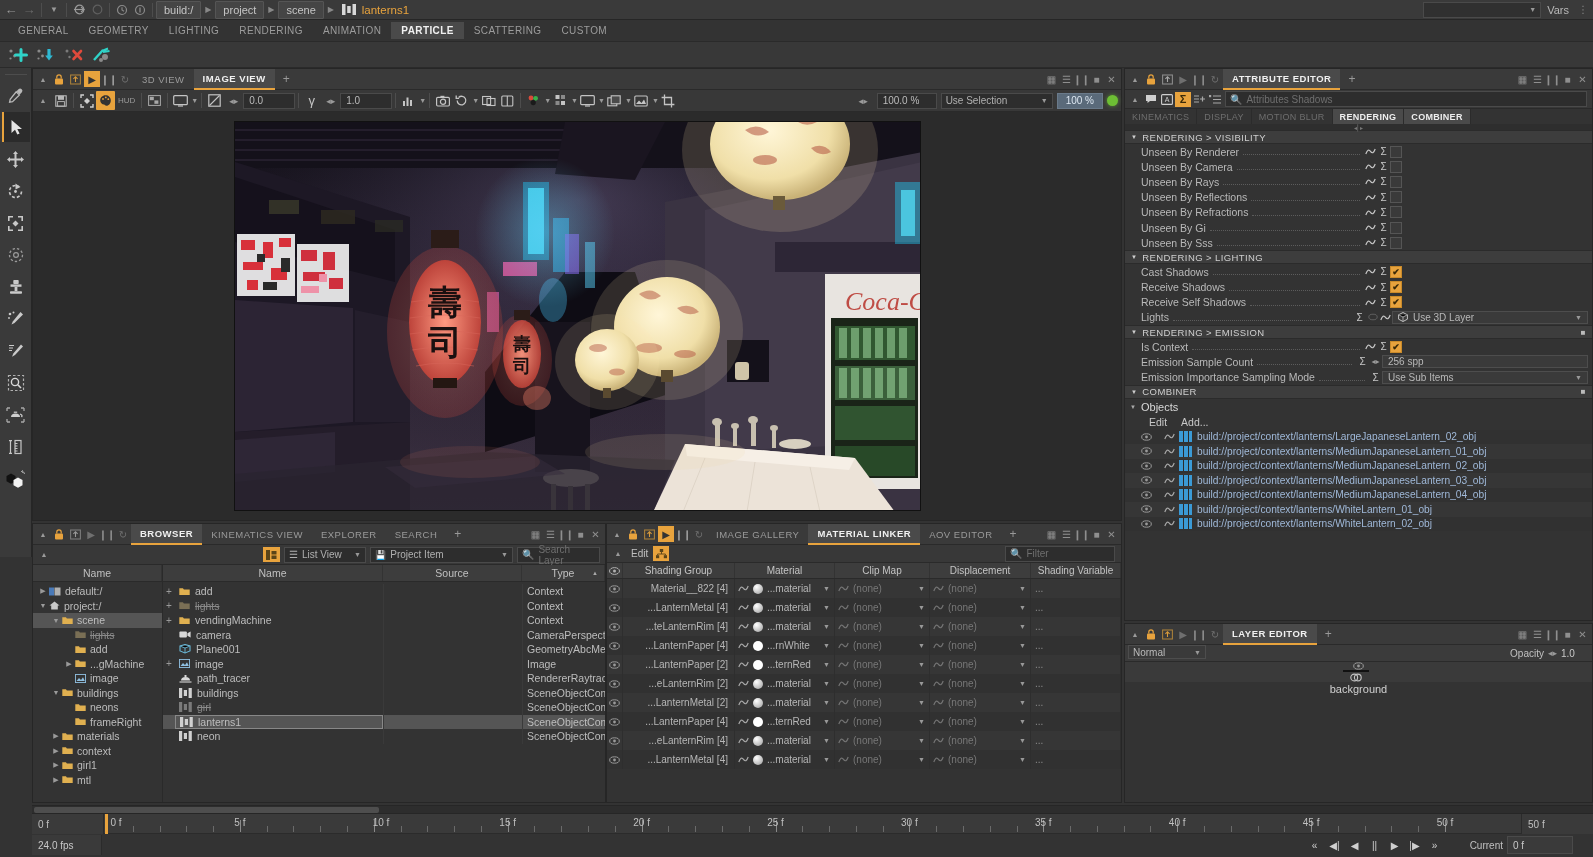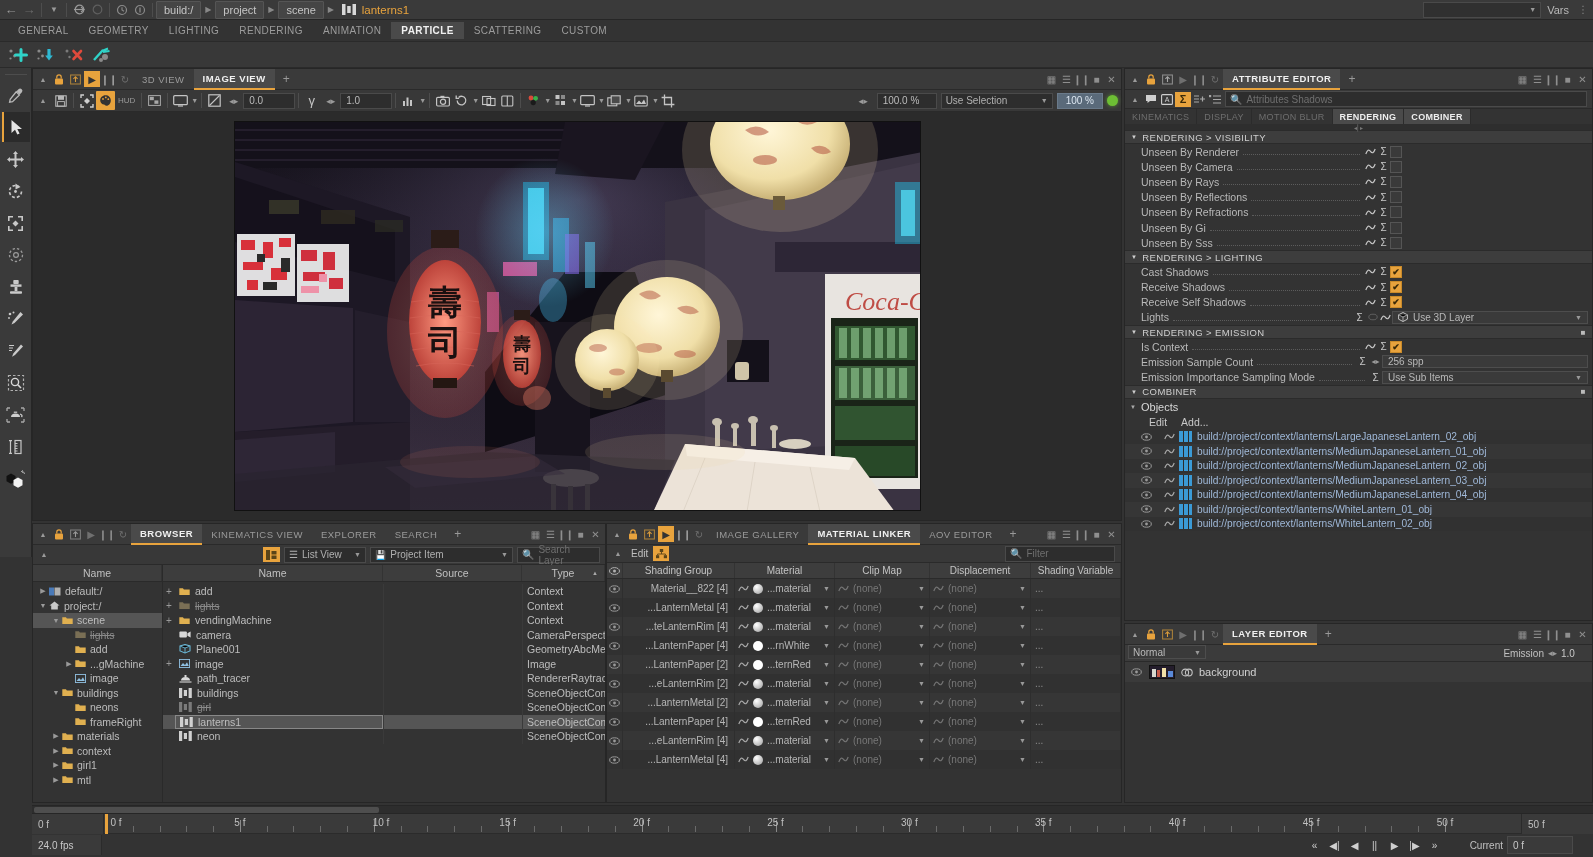--- a/index.html
+++ b/index.html
@@ -193,21 +193,21 @@
   .obj-row:nth-child(odd){ background:#313131; }
   .eye { width:18px; text-align:center; color:#9a9a9a; font-size:10px; cursor:pointer; }
   .objico { width:13px; height:11px; margin-right:5px;
     background:linear-gradient(90deg,#3b9ad6 0 32%,#2b2b2b 32% 38%,#3b9ad6 38% 70%,#2b2b2b 70% 76%,#3b9ad6 76% 100%);
     flex:0 0 auto; }
 
   
   #layered { left:1124px; top:623px; width:469px; height:180px; }
   .le-bar { height:17px; background:#3b3b3b; display:flex; padding:0 3px; border-bottom:1px solid #2a2a2a; }
   .le-combo { width:78px; height:14px; background:#3a3a3a; border:1px solid #4d4d4d; display:flex; align-items:center; padding:0 4px; font-size:10px; color:#bbb; }
-  .le-row { height:20px; display:flex; align-items:center; background:#3a3a3a; font-size:11px; color:#d0d0d0; }
+  .le-row { height:20px; display:flex; align-items:center; background:#3a3a3a; font-size:11px; color:#d0d0d0;flex-direction:column; }
   .thumb { width:26px; height:14px; border:1px solid #111; margin-right:6px; overflow:hidden; position:relative; }
 
   
   .timeline { position:absolute; left:32px; top:805px; width:1561px; height:52px; background:#333; border-top:1px solid #262626; }
   .tl-scroll { height:8px; background:#2d2d2d; border-bottom:1px solid #262626; position:relative; }
   .tl-thumb { position:absolute; left:2px; top:1px; height:6px; width:345px; background:#4e4e4e; border-radius:2px; }
   .tl-ruler { height:20px; background:#3a3a3a; position:relative; border-bottom:1px solid #2b2b2b; }
   .tl-tick { position:absolute; top:12px; width:1px; height:6px; background:#6a6a6a; }
   .tl-tickmaj { position:absolute; top:6px; width:1px; height:12px; background:#8a8a8a; }
   .tl-lbl { position:absolute; top:3px; font-size:10px; color:#c0c0c0; transform:translateX(-50%); }
@@ -2066,21 +2066,21 @@
         <div class="wbtn">✕</div>
       </div>
     </div>
 
     <div class="le-bar">
       <div class="le-combo">
         <span>Normal</span>
         <span class="caret" style="margin-left:auto">▼</span>
       </div>
       <div style="margin-left:auto;display:flex;align-items:center;gap:4px;padding-right:4px">
-        <span style="font-size:10px;color:#c0c0c0">Emission</span>
+        <span style="font-size:10px;color:#c0c0c0">Opacity</span>
         <span style="font-size:9px;color:#9a9a9a">◂▸</span>
         <span style="font-size:10px;color:#c8c8c8;min-width:24px">1.0</span>
       </div>
     </div>
 
     <div id="le-rows">
   <div class="le-row">
     <span class="eye" style="margin-left:6px">
             <svg width="11" height="8" viewBox="0 0 11 8">
               <ellipse cx="5.5" cy="4" rx="4.8" ry="3.2" fill="none" stroke="#9a9a9a" stroke-width="1"></ellipse>

